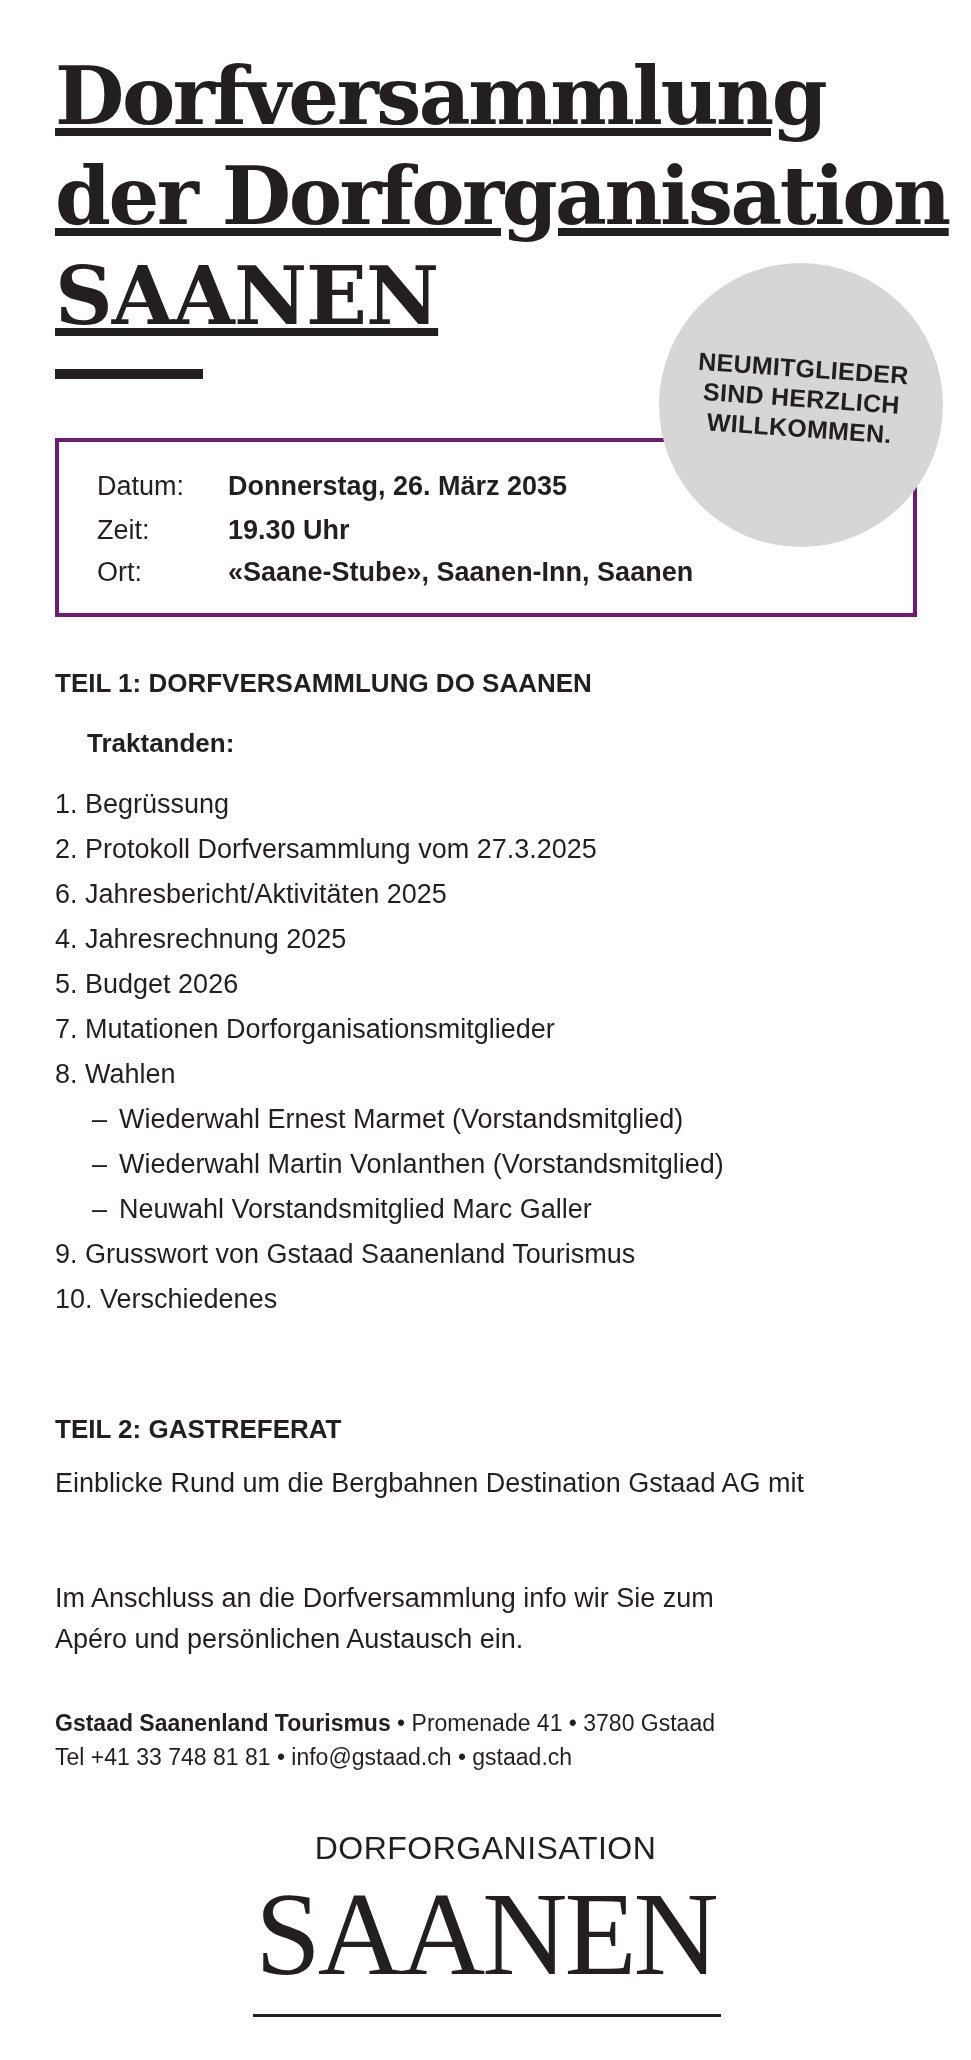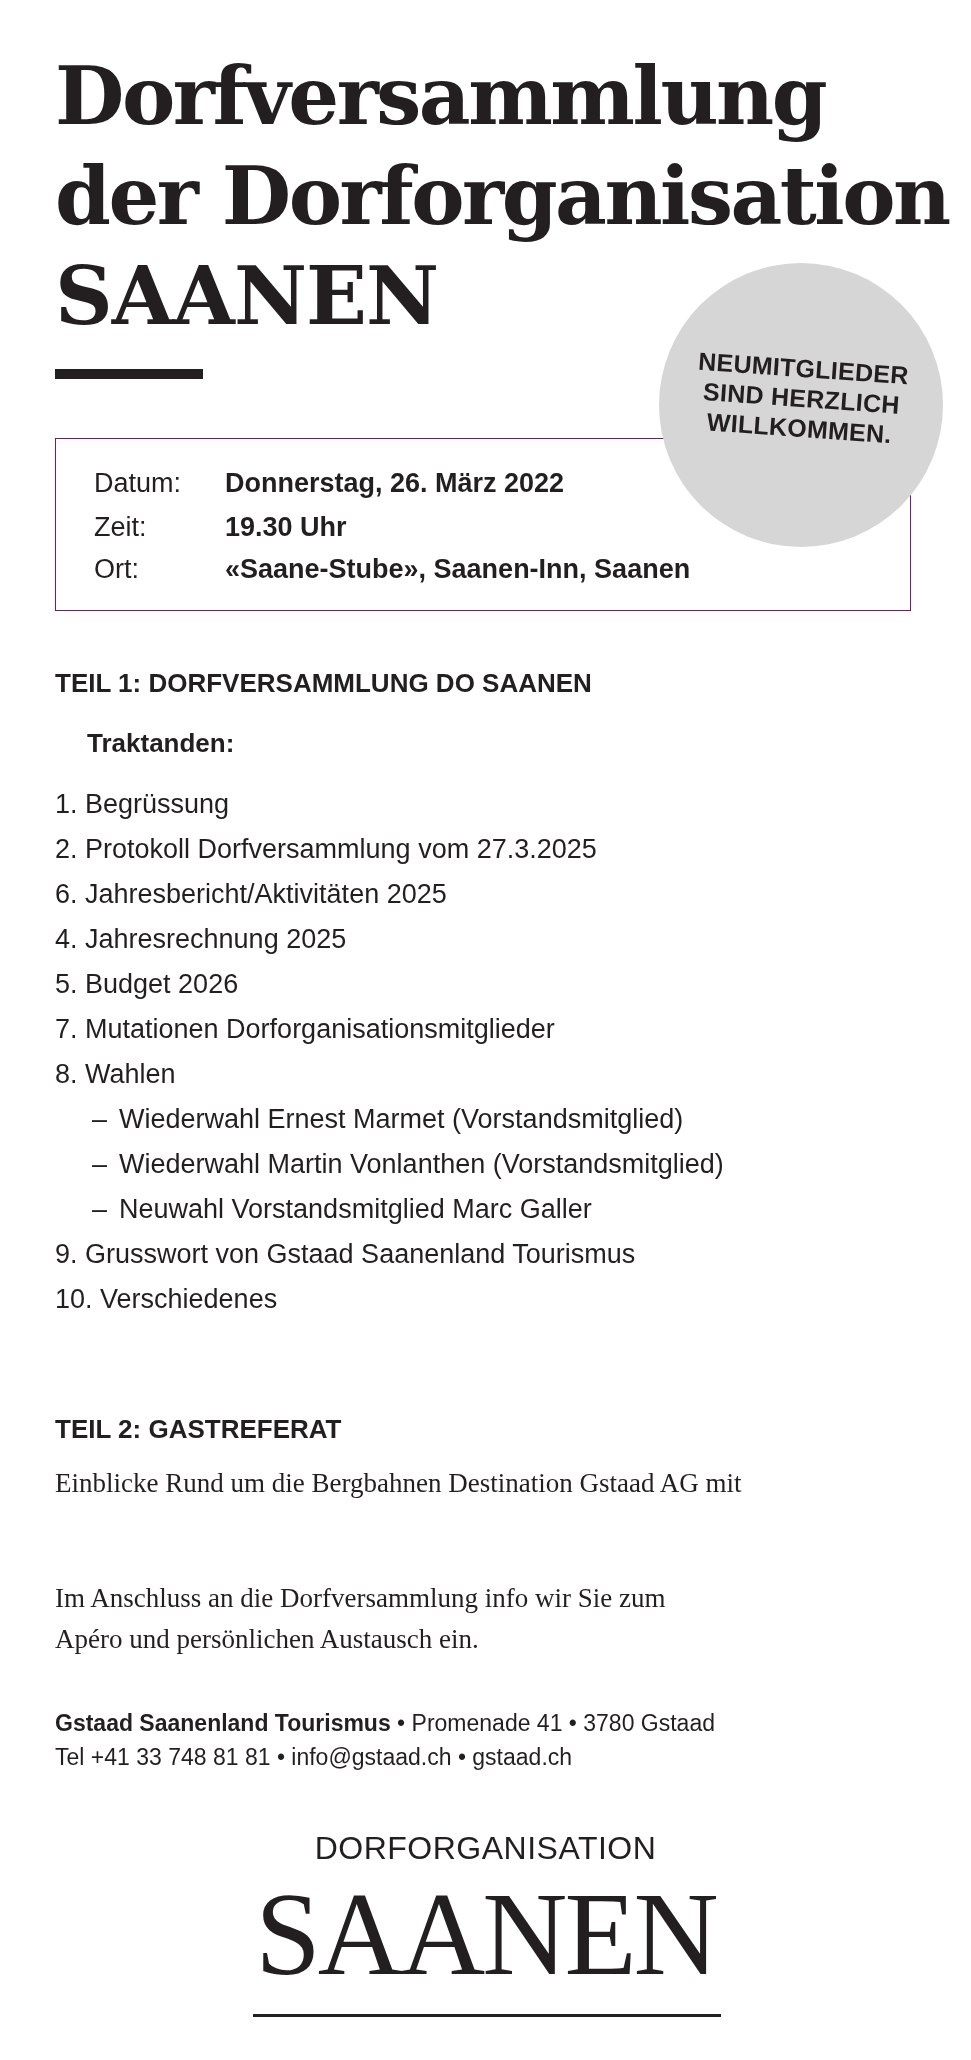--- a/index.html
+++ b/index.html
@@ -9,29 +9,30 @@
     font-family: "Liberation Sans", "DejaVu Sans", sans-serif;
   }
   .abs { position: absolute; white-space: nowrap; }
 
   
   .headline {
     left: 55px; top: 46px; margin: 0;
     font-family: "DejaVu Serif", "Liberation Serif", serif;
     font-weight: bold; font-size: 80px; line-height: 100px;
     letter-spacing: -2.5px;
+    text-decoration: underline;
   }
   .headline span { display: block; }
   .headline .caps { letter-spacing: -1px; }
   .title-rule { left: 55px; top: 369px; width: 148px; height: 10px; background: #231f20; }
 
   
   .info-box {
     left: 55px; top: 438px; width: 854px; height: 171px;
-    border: 1px solid #701a75; box-sizing: content-box;
+    border: 4px solid #701a75; box-sizing: content-box;
   }
   .info-row { position: absolute; left: 38px; font-size: 27px; line-height: 32px; }
   .info-row .lbl { position: absolute; left: 0; }
   .info-row .val { position: absolute; left: 131px; font-weight: bold; }
 
   
   .badge {
     left: 659px; top: 263px; width: 284px; height: 284px; border-radius: 50%;
     background: #d6d6d6; display: flex; align-items: center; justify-content: center;
     flex-direction: column; text-align: center;
@@ -42,21 +43,21 @@
   }
   .badge-text { transform: rotate(4deg); margin-top: -14px; }
 
   
   .sec-head { font-weight: bold; font-size: 26px; line-height: 32px; }
   .agenda-list { left: 55px; top: 782px; margin: 0; padding: 0; list-style: none; }
   .agenda-item { font-size: 27px; line-height: 45px; white-space: nowrap; }
   .agenda-item.sub { padding-left: 37px; }
   .dash { display: inline-block; width: 27px; }
 
-  .para { left: 55px; font-size: 27px; line-height: 41px; font-family: Liberation Serif, serif; }
+  .para { left: 55px; font-size: 27px; line-height: 41px; }
   .para span { display: block; }
 
   .footer { left: 55px; top: 1706px; font-size: 23px; line-height: 34px; }
   .footer b { font-weight: bold; text-align: center; }
 
   
   .logo-small {
     left: 0; width: 971px; top: 1830px; text-align: center;
     font-size: 32px; line-height: 36px; letter-spacing: 0.5px;
   }
@@ -73,21 +74,21 @@
 <h1 class="abs headline">
   <span>Dorfversammlung</span>
   <span>der Dorforganisation</span>
   <span class="caps">SAANEN</span>
 </h1>
 <div class="abs title-rule"></div>
 
 <div class="abs info-box">
   <div class="info-row" style="top:28px;">
     <span class="lbl">Datum:</span>
-    <span class="val">Donnerstag, 26. März 2022</span>
+    <span class="val">Donnerstag, 26. März 2035</span>
   </div>
   <div class="info-row" style="top:72px;">
     <span class="lbl">Zeit:</span>
     <span class="val">19.30 Uhr</span>
   </div>
   <div class="info-row" style="top:114px;">
     <span class="lbl">Ort:</span>
     <span class="val">«Saane-Stube», Saanen-Inn, Saanen</span>
   </div>
 </div>

